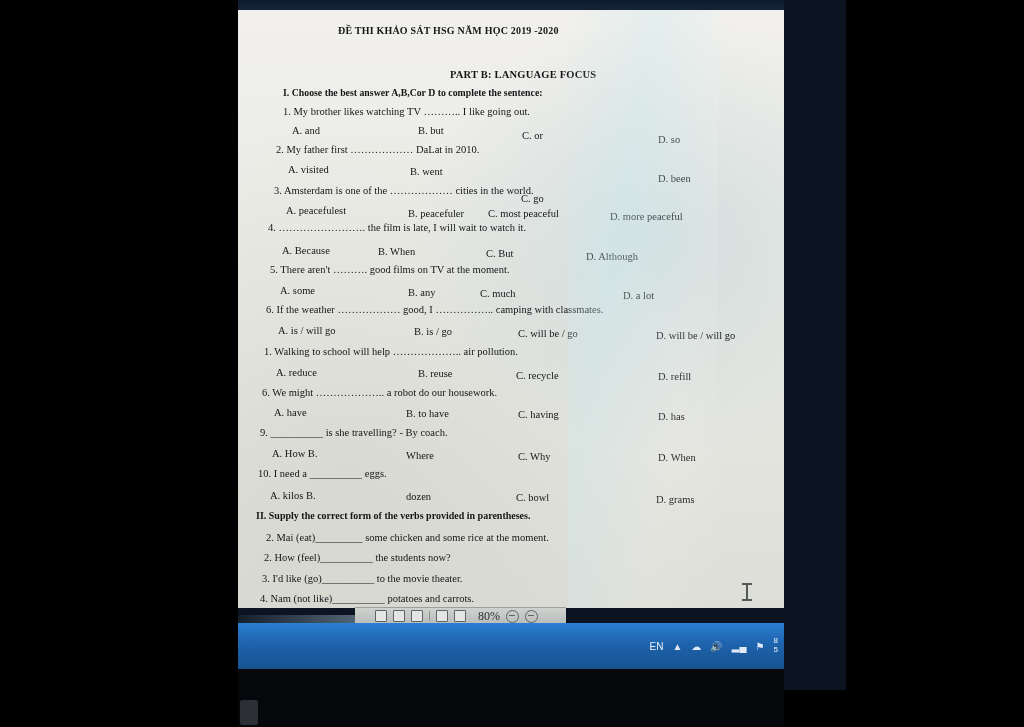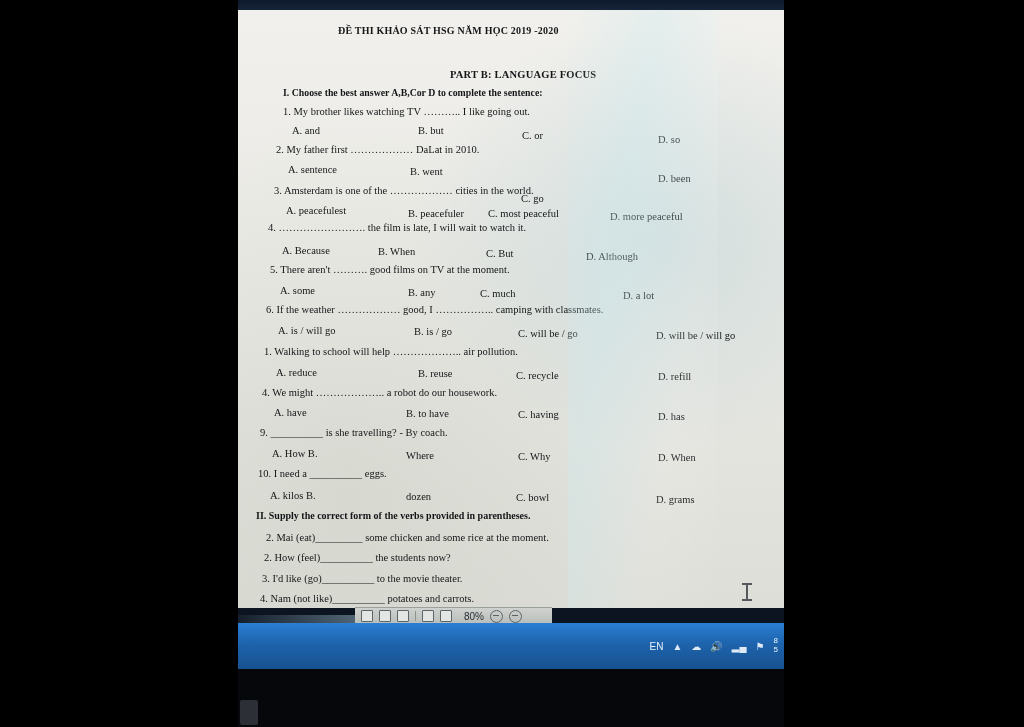--- a/index.html
+++ b/index.html
@@ -1,21 +1,21 @@
 <!DOCTYPE html>
 <html><head>
 <meta charset="utf-8">
 <style>
   html,body{margin:0;padding:0;background:#000;}
   body{width:1024px;height:727px;overflow:hidden;font-family:"Liberation Serif",serif;}
   #screen{position:relative;width:1024px;height:727px;background:#000;}
 
   
   #monitor{
-    position:absolute;left:238px;top:0px;width:546px;height:690px;
+    position:absolute;left:238px;top:0px;width:608px;height:690px;
     background:#0b1420;
     overflow:hidden;
   }
   
   #topbar{
     position:absolute;left:0;top:0;width:546px;height:10px;
     background:linear-gradient(180deg,#0d1a2b 0%,#16243a 100%);
   }
   
   #page{
@@ -46,22 +46,22 @@
 
   .ttl{position:absolute;font-weight:bold;letter-spacing:.2px;}
   .line{position:absolute;white-space:nowrap;}
   .b{font-weight:bold;}
 
   
   #pdfbar{
     position:absolute;left:355px;top:607px;width:191px;height:16px;
     background:linear-gradient(180deg,#cfd2cf 0%,#b9bdb9 100%);
     border-top:1px solid #9aa09a;
-    display:flex;align-items:center;gap:6px;padding-left:6px;
-    font-family:Liberation Sans, sans-serif;font-size:10px;color:#2a2f33;
+    display:flex;align-items:center;gap:6px;padding-left:20px;
+    font-family:Liberation Serif, serif;font-size:12px;color:#2a2f33;
   }
   .pdfico{width:10px;height:10px;border:1px solid #5d6469;border-radius:1px;background:#e4e6e4;display:inline-block;}
   .pdfsep{width:1px;height:10px;background:#8e9490;display:inline-block;}
   .zoomcircle{width:11px;height:11px;border:1px solid #5d6469;border-radius:50%;display:inline-block;position:relative;}
   .zoomcircle:before{content:"";position:absolute;left:2px;top:4.5px;width:6px;height:1px;background:#5d6469;}
 
   #taskbar{
     position:absolute;left:238px;top:623px;width:546px;height:46px;
     background:linear-gradient(180deg,#2a7fd4 0%,#1e63ad 45%,#17528f 100%);
   }
@@ -103,21 +103,21 @@
 
         <div class="line b" style="left:45px;top:78px;font-size:9.8px;">I. Choose the best answer A,B,Cor D to complete the sentence:</div>
 
         <div class="line" style="left:45px;top:97px;">1. My brother likes watching TV ……….. I like going out.</div>
         <div class="line" style="left:54px;top:116px;">A. and</div>
         <div class="line" style="left:180px;top:116px;">B. but</div>
         <div class="line" style="left:284px;top:121px;">C. or</div>
         <div class="line" style="left:420px;top:125px;">D. so</div>
 
         <div class="line" style="left:38px;top:135px;">2. My father first ……………… DaLat in 2010.</div>
-        <div class="line" style="left:50px;top:155px;">A. sentence</div>
+        <div class="line" style="left:50px;top:155px;">A. visited</div>
         <div class="line" style="left:172px;top:157px;">B. went</div>
         <div class="line" style="left:283px;top:160px;margin-top:24px;">C. go</div>
         <div class="line" style="left:420px;top:164px;">D. been</div>
 
         <div class="line" style="left:36px;top:176px;">3. Amsterdam is one of the ……………… cities in the world.</div>
         <div class="line" style="left:48px;top:196px;">A. peacefulest</div>
         <div class="line" style="left:170px;top:199px;">B. peacefuler</div>
         <div class="line" style="left:250px;top:199px;">C. most peaceful</div>
         <div class="line" style="left:372px;top:202px;">D. more peaceful</div>
 
@@ -138,21 +138,21 @@
         <div class="line" style="left:176px;top:317px;">B. is / go</div>
         <div class="line" style="left:280px;top:319px;">C. will be / go</div>
         <div class="line" style="left:418px;top:321px;">D. will be / will go</div>
 
         <div class="line" style="left:26px;top:337px;">1. Walking to school will help ……………….. air pollution.</div>
         <div class="line" style="left:38px;top:358px;">A. reduce</div>
         <div class="line" style="left:172px;top:359px;margin-left:8px;">B. reuse</div>
         <div class="line" style="left:278px;top:361px;">C. recycle</div>
         <div class="line" style="left:420px;top:362px;">D. refill</div>
 
-        <div class="line" style="left:24px;top:378px;">4. We might ……………….. a robot do our housework.</div>
+        <div class="line" style="left:24px;top:378px;">6. We might ……………….. a robot do our housework.</div>
         <div class="line" style="left:36px;top:398px;">A. have</div>
         <div class="line" style="left:168px;top:399px;">B. to have</div>
         <div class="line" style="left:280px;top:400px;">C. having</div>
         <div class="line" style="left:420px;top:402px;">D. has</div>
 
         <div class="line" style="left:22px;top:418px;">9. __________ is she travelling? - By coach.</div>
         <div class="line" style="left:34px;top:439px;">A. How B.</div>
         <div class="line" style="left:168px;top:441px;">Where</div>
         <div class="line" style="left:280px;top:442px;">C. Why</div>
         <div class="line" style="left:420px;top:443px;">D. When</div>

